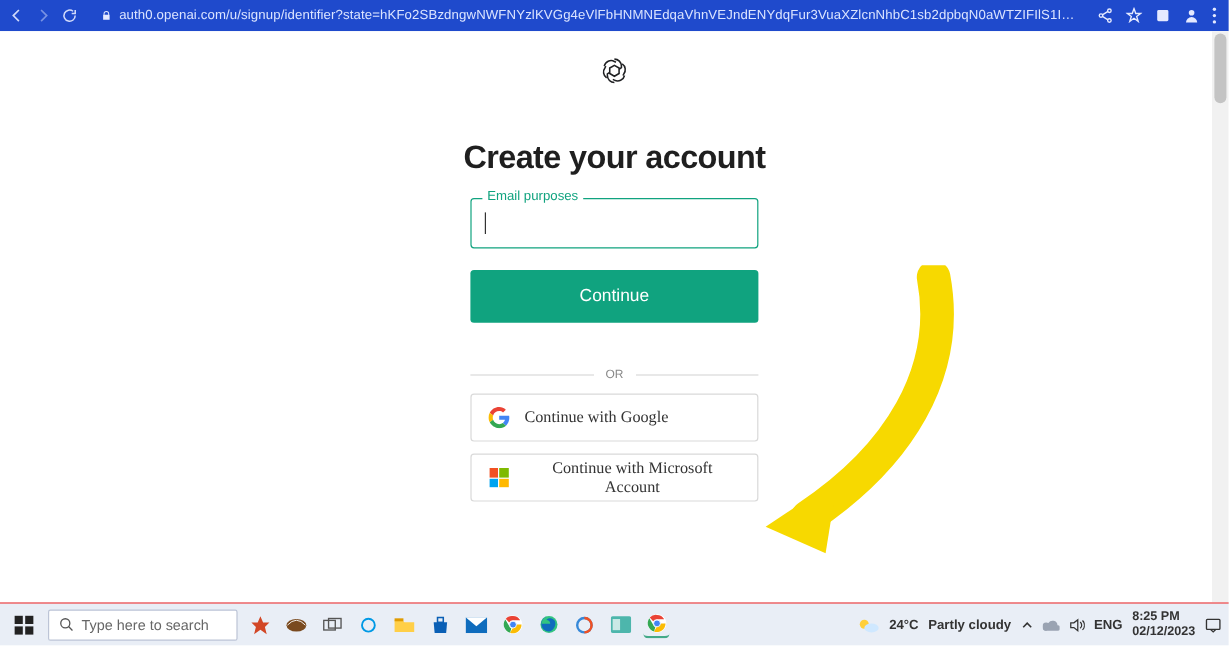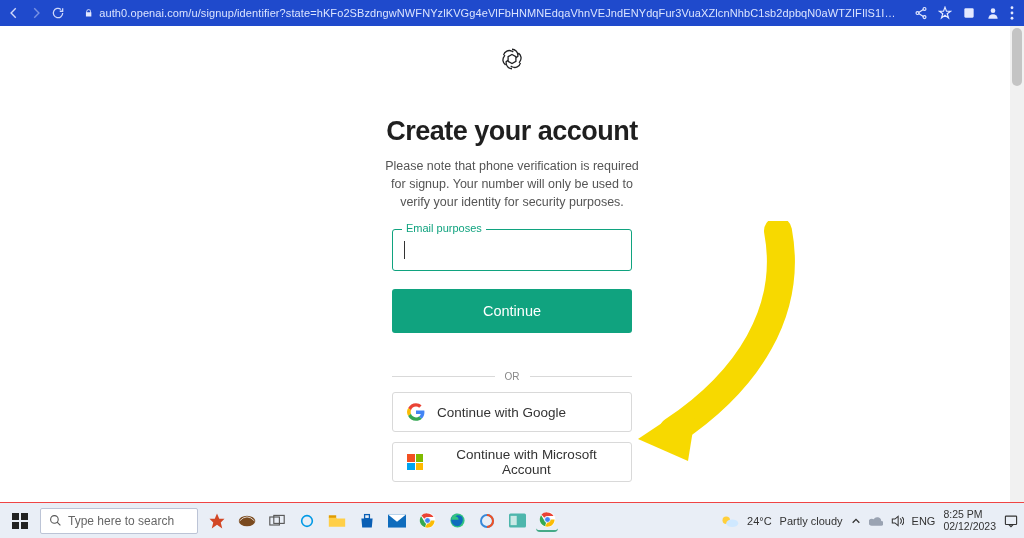--- a/index.html
+++ b/index.html
@@ -34,38 +34,38 @@
   .caret { position: absolute; left: 12px; top: 12px; width: 1px; height: 18px; background: #333; }
 
   .continue-btn { margin-top: 18px; height: 44px; background: #10a37f; color: #fff; border: none; border-radius: 3px; font-size: 14.5px; cursor: pointer; }
 
   .login-row { text-align: center; font-size: 12.5px; color: #444; margin-top: 16px; }
   .login-link { color: #10a37f; cursor: pointer; margin-left: 4px; }
 
   .divider { display: flex; align-items: center; gap: 10px; margin-top: 38px; color: #888; font-size: 10px; }
   .divider .line { flex: 1; height: 1px; background: #d9d9d9; }
 
-  .social-btn { margin-top: 10px; height: 40px; border: 1px solid #d9d9d9; background: #fff; border-radius: 3px; display: flex; align-items: center; gap: 12px; padding: 0 14px; font-size: 13.5px; color: #333; cursor: pointer; }
+  .social-btn { margin-top: 10px; height: 40px; border: 1px solid #d9d9d9; background: #fff; border-radius: 3px; display: flex; align-items: center; gap: 12px; padding: 0 14px; font-size: 13.5px; color: #333; cursor: pointer; font-family: Liberation Serif, serif; }
   .social-btn .sico { width: 18px; height: 18px; display: flex; align-items: center; justify-content: center; }
 
   .ms-grid { width: 16px; height: 16px; display: grid; grid-template: 1fr 1fr / 1fr 1fr; gap: 1px; }
   .ms-grid div:nth-child(1){background:#f25022;} .ms-grid div:nth-child(2){background:#7fba00;}
   .ms-grid div:nth-child(3){background:#00a4ef;} .ms-grid div:nth-child(4){background:#ffb900;}
 
   
   .arrow-annot { position: absolute; left: 618px; top: 195px; width: 200px; height: 250px; pointer-events: none; }
 
   
   .taskbar { position: absolute; bottom: 0; left: 0; right: 0; height: 36px; background: #e9eef6; display: flex; align-items: center; font-size: 12px; color: #333; border-top: 1px solid #ef4444; }
   .start-btn { width: 40px; height: 100%; display: flex; align-items: center; justify-content: center; }
   .search-box { height: 26px; width: 158px; background: #fff; border: 1px solid #bcc4d6; border-radius: 2px; display: flex; align-items: center; gap: 6px; padding: 0 8px; color: #666; font-size: 12px; }
   .task-icons { display: flex; align-items: center; gap: 8px; margin-left: 8px; }
   .ticon { width: 22px; height: 22px; border-radius: 4px; display: flex; align-items: center; justify-content: center; }
   .task-spacer { flex: 1; }
-  .systray { display: flex; align-items: center; gap: 8px; padding-right: 6px; font-size: 11px; color: #333; }
+  .systray { display: flex; align-items: center; gap: 8px; padding-right: 6px; font-size: 11px; color: #333; font-weight: bold; }
   .clock { text-align: left; line-height: 1.1; font-size: 10.5px; }
   .weather-ic { width: 18px; height: 14px; }
 
   svg { display: block; }
 </style>
 </head>
 <body>
 
 <div class="chrome-bar">
   <div class="nav-icn">
@@ -119,21 +119,20 @@
       <div class="scroll-thumb"></div>
     </div>
 
   <div class="content">
     <svg class="logo" width="26" height="26" viewBox="0 0 40 40" fill="none" stroke="#202123" stroke-width="2">
       <path d="M20 5a9 9 0 0 1 9 9v2l-3 2M20 35a9 9 0 0 1-9-9v-2l3-2M7 14a9 9 0 0 1 13-6l2 1M33 26a9 9 0 0 1-13 6l-2-1M10 29a9 9 0 0 1-2-13l1-2M30 11a9 9 0 0 1 2 13l-1 2"></path>
       <polygon points="20,13 26,16.5 26,23.5 20,27 14,23.5 14,16.5" fill="none"></polygon>
     </svg>
 
     <h1 class="page-title">Create your account</h1>
-    <p class="subtext">Please note that phone verification is required for signup. Your number will only be used to verify your identity for security purposes.</p>
 
     <div class="form">
       <div class="field-wrap">
         <span class="field-label">Email purposes</span>
         <input class="email-input" value="" style="">
         <div class="caret"></div>
       </div>
 
       <button class="continue-btn">Continue</button>
 

